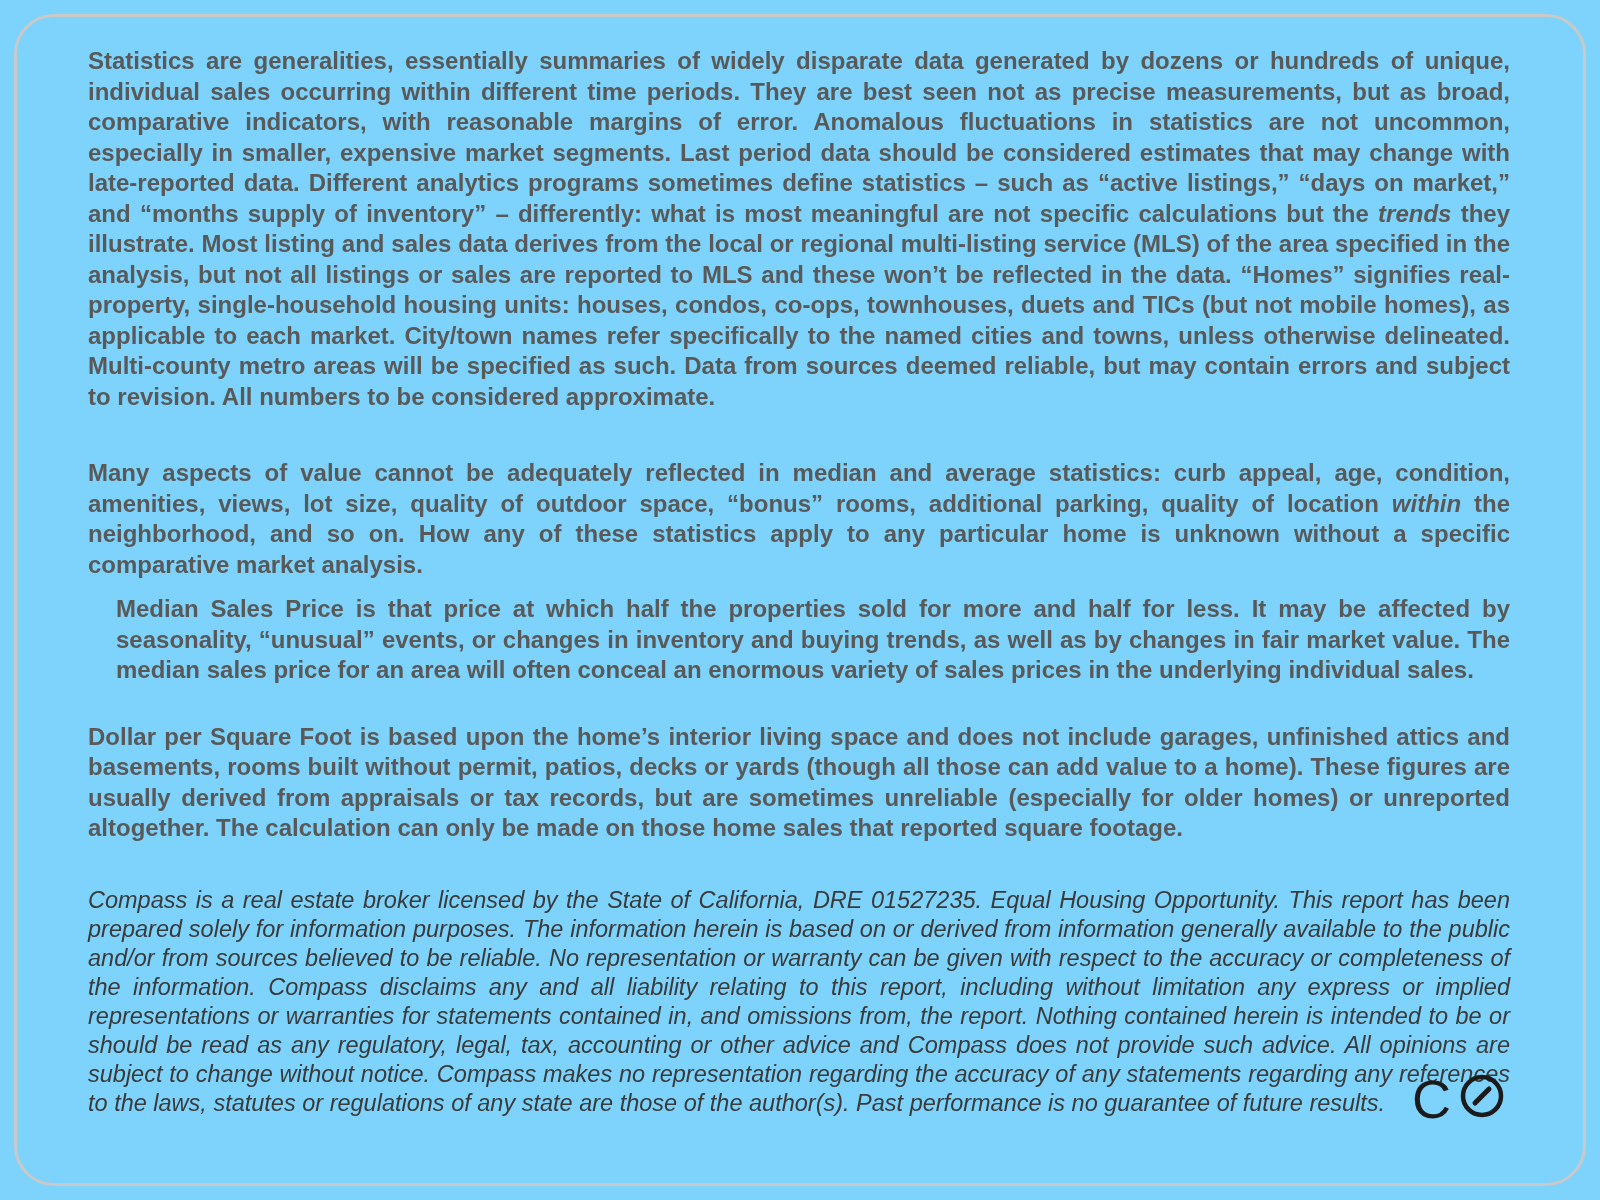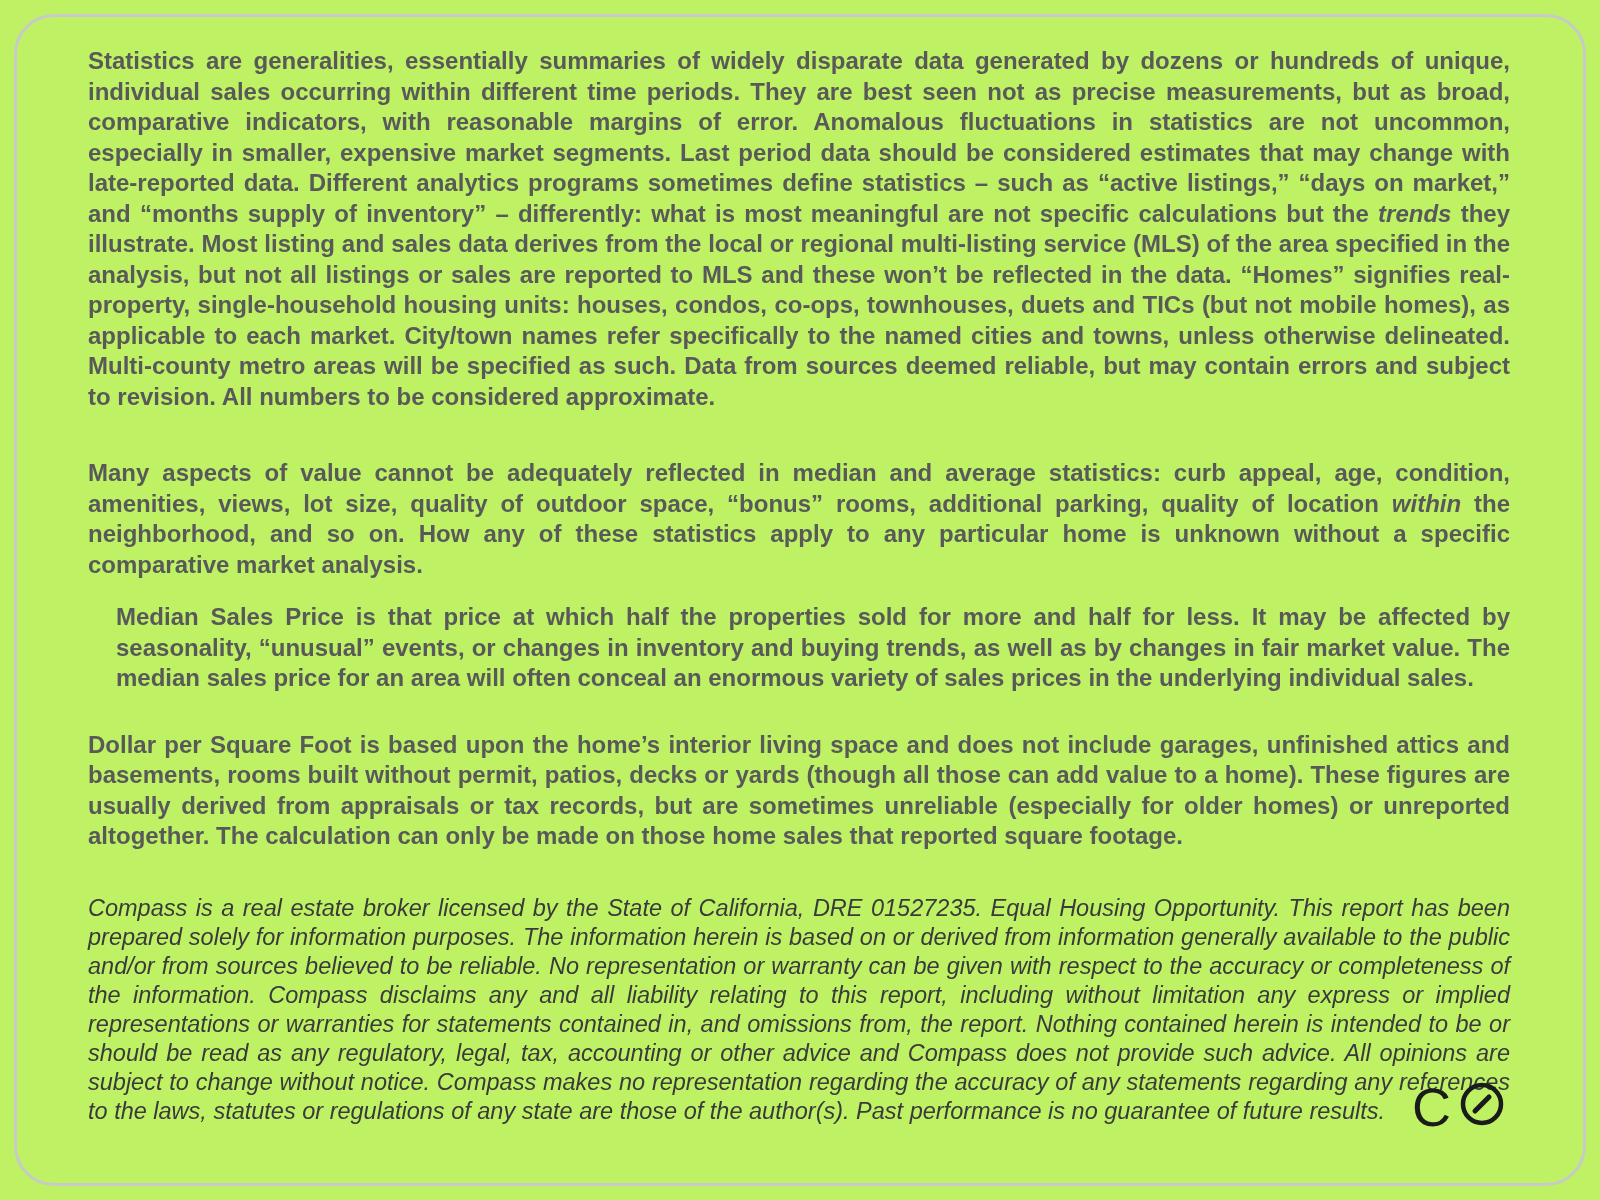--- a/index.html
+++ b/index.html
@@ -4,21 +4,21 @@
 <style>
   html, body {
     margin: 0;
     padding: 0;
     background: #ffffff;
   }
   .page {
     position: relative;
     width: 1600px;
     height: 1200px;
-    background: #bef264;
+    background: #7dd3fc;
     overflow: hidden;
     font-family: "Liberation Sans", sans-serif;
   }
   .slide-border {
     position: absolute;
     top: 14px;
     left: 14px;
     right: 14px;
     bottom: 14px;
     border: 3px solid #c9c9c9;
@@ -38,21 +38,21 @@
     font-size: 24px;
     line-height: 30.5px;
     color: #595959;
     text-align: justify;
   }
   .para em {
     font-style: italic;
     font-weight: bold;
   }
   .gap-lg { margin-bottom: 46px; }
-  .gap-sm { margin-bottom: 22px; }
+  .gap-sm { margin-bottom: 14px; }
   .gap-md { margin-bottom: 36px; margin-left: 28px; }
   .gap-xl { margin-bottom: 42px; }
   .disclaimer {
     margin: 0;
     font-family: "Liberation Sans", sans-serif;
     font-weight: normal;
     font-style: italic;
     font-size: 23.5px;
     line-height: 29px;
     color: #3a3a3a;

